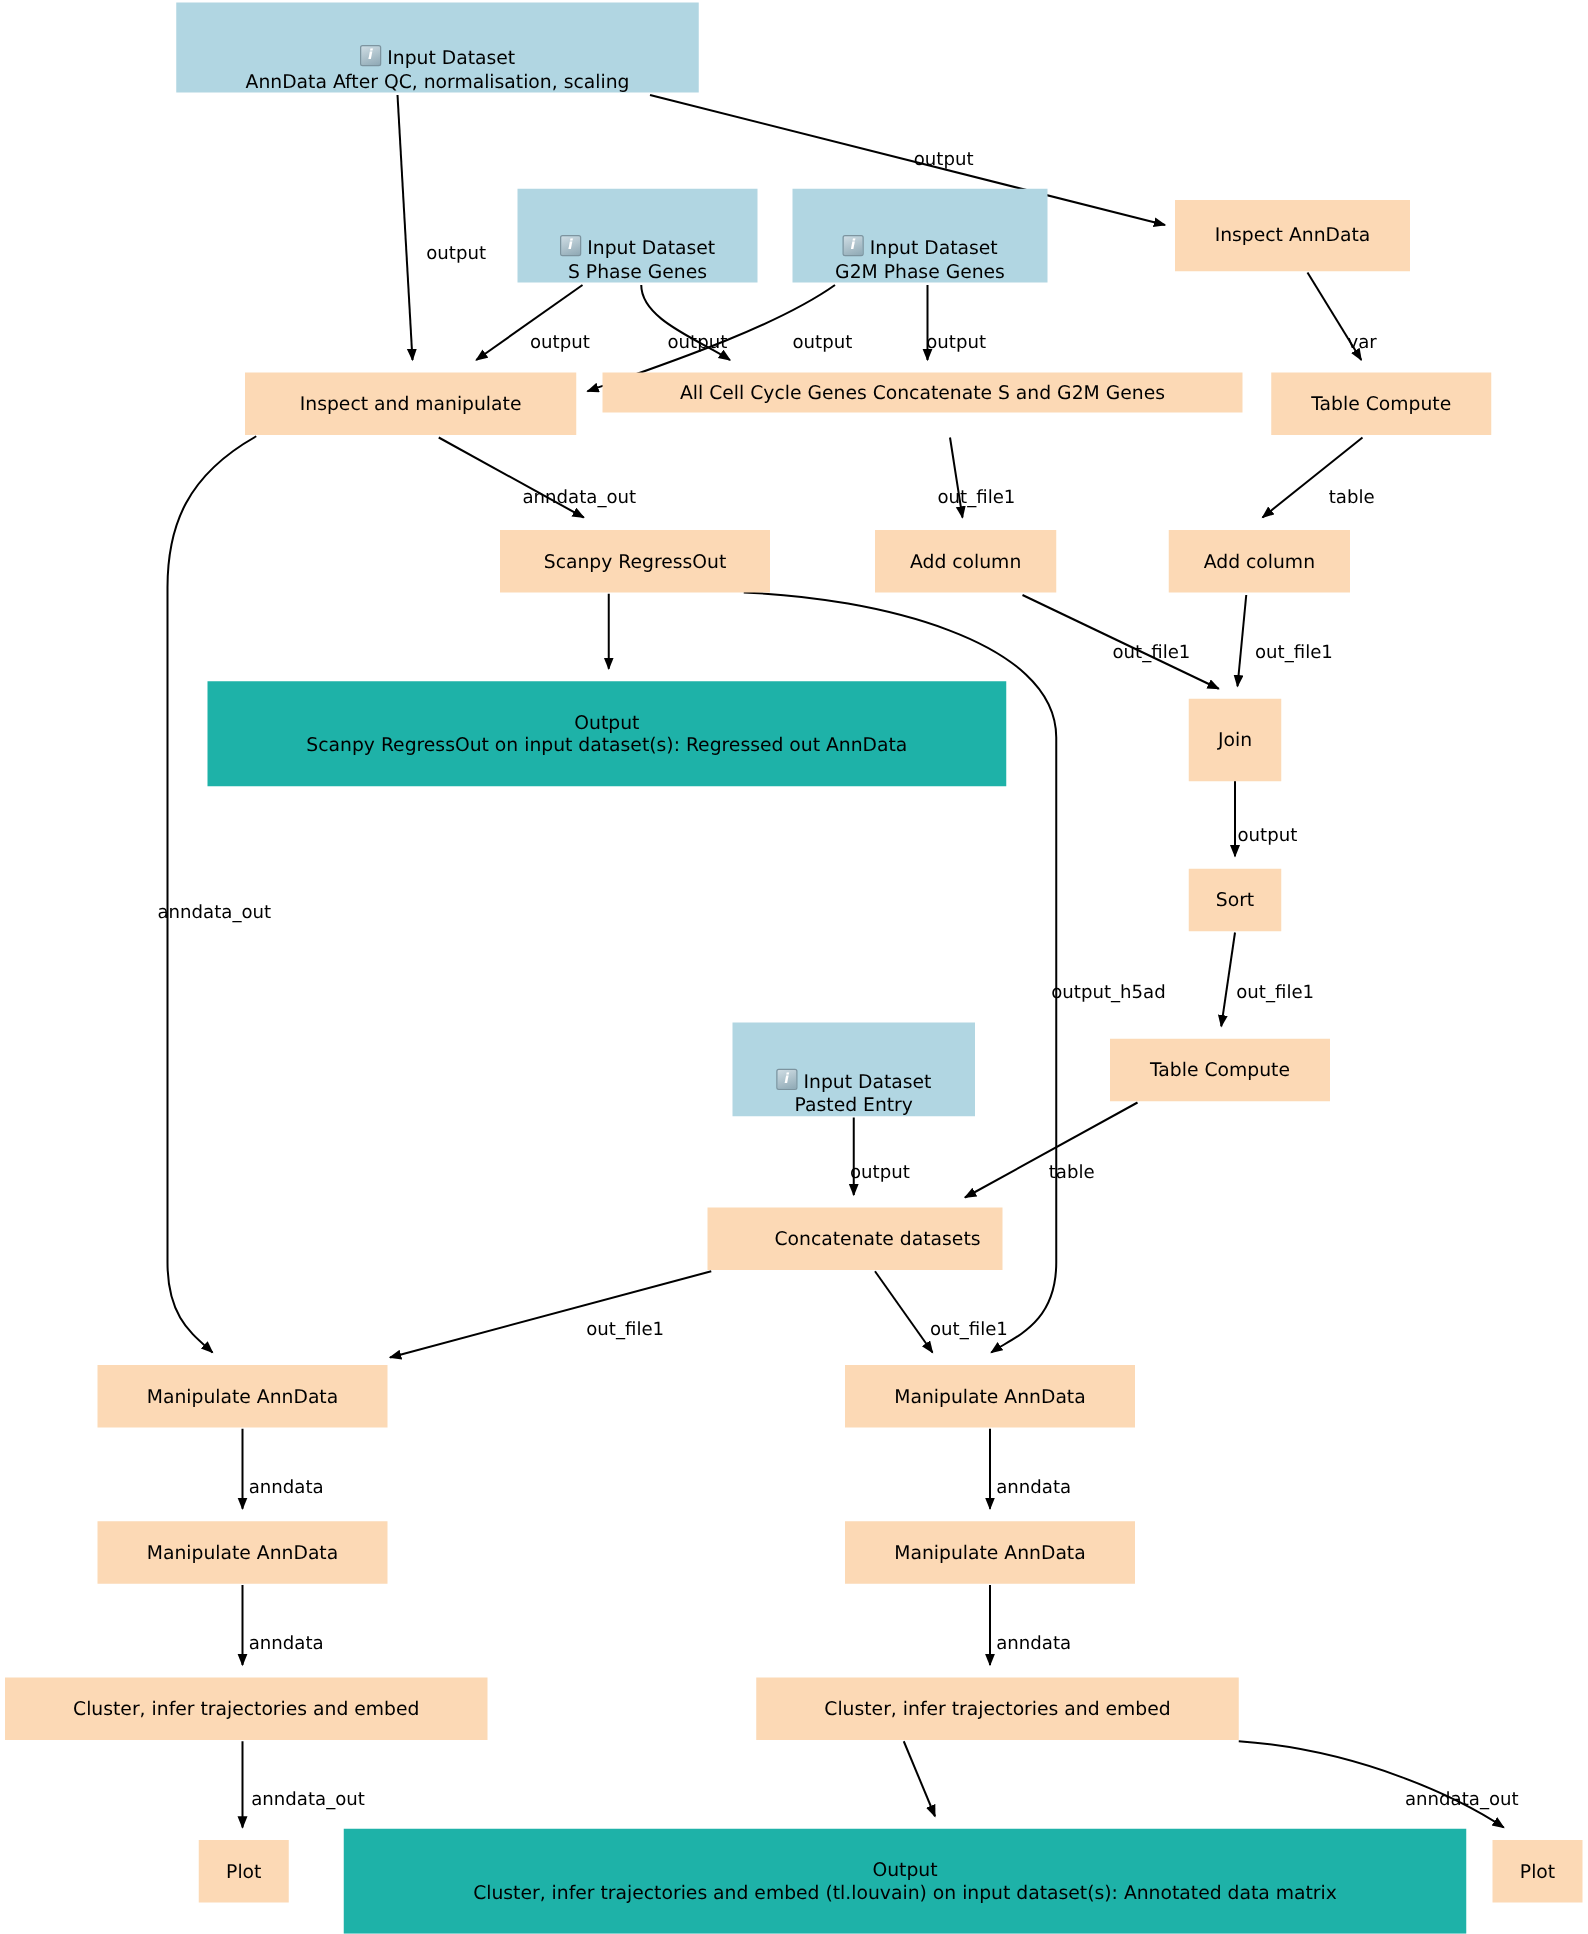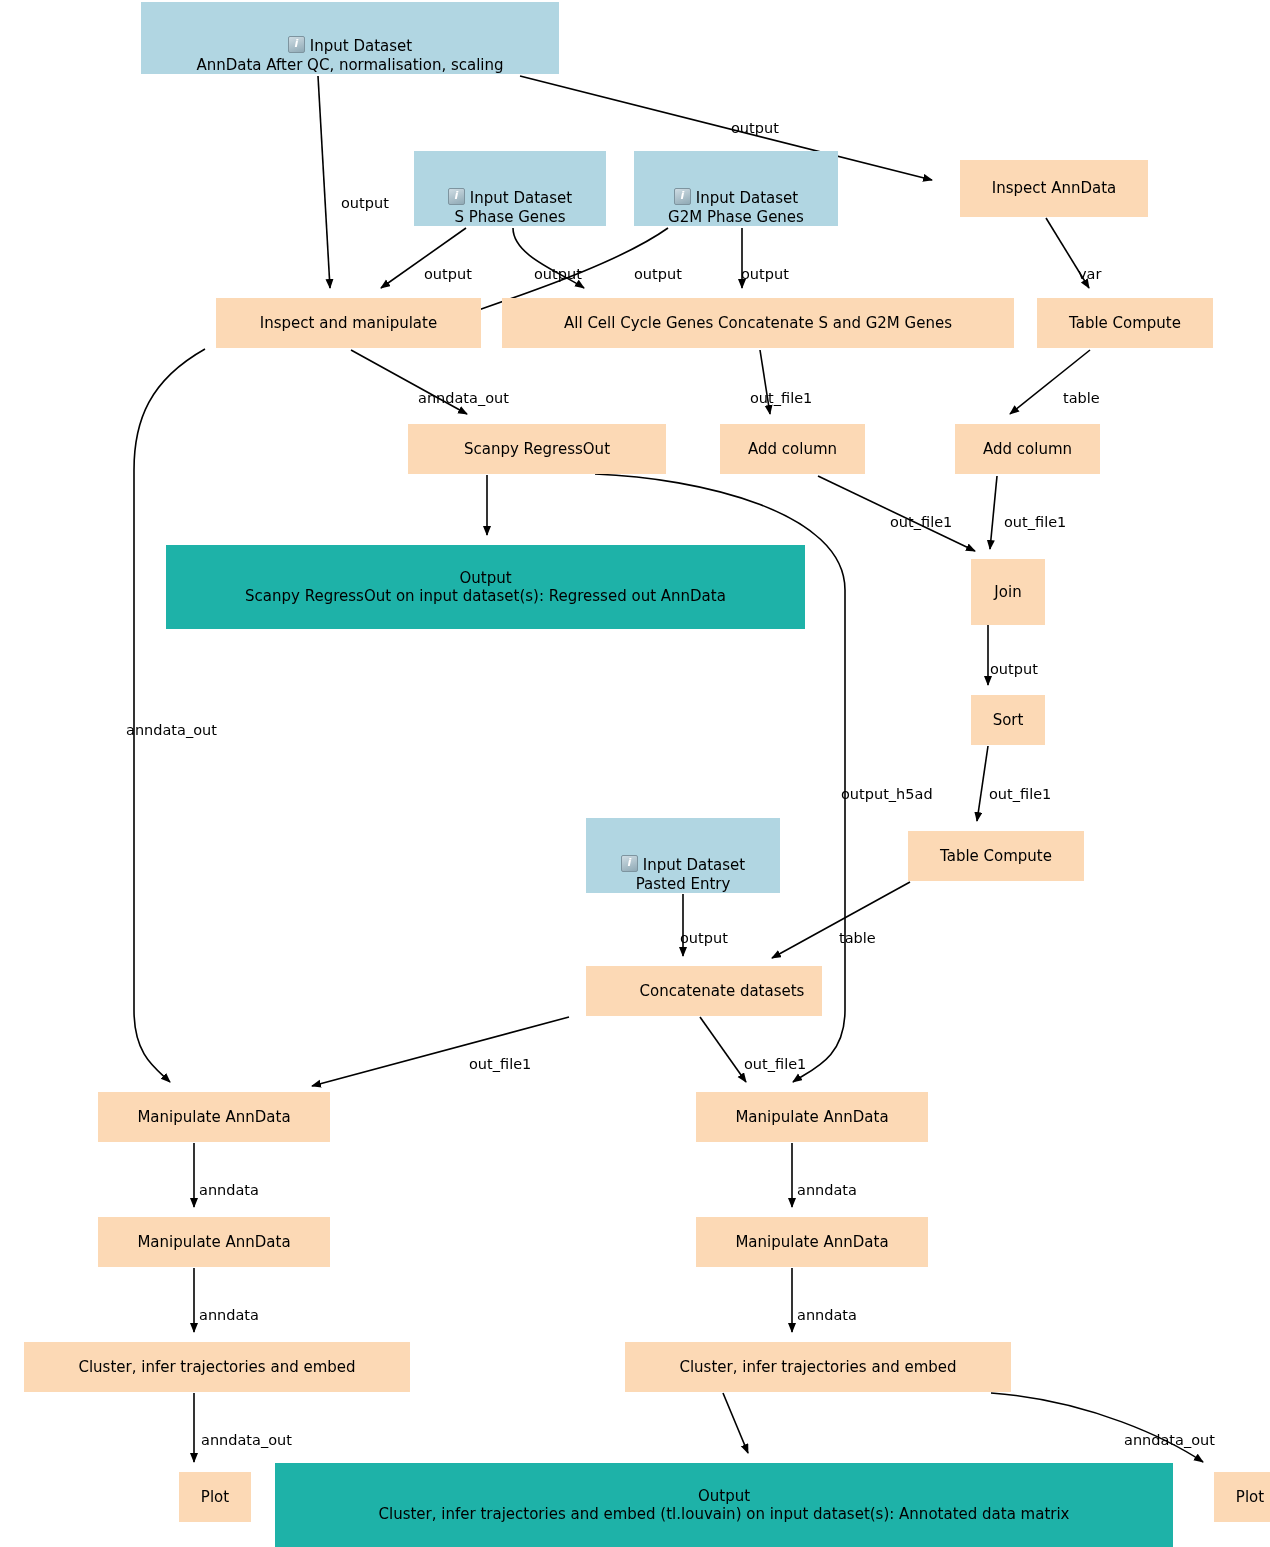--- a/index.html
+++ b/index.html
@@ -4,21 +4,21 @@
 <style>
   html,body{margin:0;padding:0;background:#ffffff;}
   body{width:1270px;height:1547px;position:relative;
        font-family:"DejaVu Sans","Liberation Sans",sans-serif;}
   #stage{position:relative;width:1270px;height:1547px;overflow:hidden;}
   svg#edges{position:absolute;left:0;top:0;width:1270px;height:1547px;pointer-events:none;}
   .node{position:absolute;box-sizing:border-box;display:flex;align-items:center;
         justify-content:center;text-align:center;line-height:1.22;color:#000;
         font-size:15px;}
   .node.input{background:#b1d6e2;align-items:flex-end;}
-  .node.tool{background:#fcd9b5;margin-left:20px;}
+  .node.tool{background:#fcd9b5;}
   .node.output{background:#1eb2a8;}
   .node .lbl{display:block;width:100%;padding:0 6px;white-space:pre-line;}
   .ico{display:inline-block;width:15px;height:15px;vertical-align:-2px;
        margin-right:5px;background:linear-gradient(160deg,#cfdde4 0%,#8fa9b5 100%);
        border:1px solid #7d949f;border-radius:2px;position:relative;}
   .ico::after{content:"i";position:absolute;left:0;right:0;top:-2px;
        font-size:11px;font-weight:bold;color:#fff;font-style:italic;
        text-align:center;line-height:17px;}
   .elabel{position:absolute;font-size:14.5px;color:#000;white-space:nowrap;}
 </style>
@@ -100,27 +100,27 @@
       </div>
       <div class="node input" style="left: 634px; top: 151px; width: 204px; height: 75px;">
         <span class="lbl"><i class="ico"></i>Input Dataset<br>G2M Phase Genes</span>
       </div>
       <div class="node tool" style="left: 940px; top: 160px; width: 188px; height: 57px;">
         <span class="lbl">Inspect AnnData</span>
       </div>
       <div class="node tool" style="left: 196px; top: 298px; width: 265px; height: 50px; text-align: center;">
         <span class="lbl">Inspect and manipulate</span>
       </div>
-      <div class="node tool" style="left: 482px; top: 298px; width: 512px; height: 50px;">
+      <div class="node tool" style="left: 482px; top: 298px; width: 512px; height: 32px;">
         <span class="lbl">All Cell Cycle Genes Concatenate S and G2M Genes</span>
       </div>
       <div class="node tool" style="left: 1017px; top: 298px; width: 176px; height: 50px;">
         <span class="lbl">Table Compute</span>
       </div>
-      <div class="node tool" style="left: 388px; top: 424px; width: 258px; height: 50px;">
+      <div class="node tool" style="left: 400px; top: 424px; width: 216px; height: 50px;">
         <span class="lbl">Scanpy RegressOut</span>
       </div>
       <div class="node tool" style="left: 700px; top: 424px; width: 145px; height: 50px;">
         <span class="lbl">Add column</span>
       </div>
       <div class="node tool" style="left: 935px; top: 424px; width: 145px; height: 50px;">
         <span class="lbl">Add column</span>
       </div>
       <div class="node output" style="left: 166px; top: 545px; width: 639px; height: 84px;">
         <span class="lbl">Output<br>Scanpy RegressOut on input dataset(s): Regressed out  AnnData</span>

